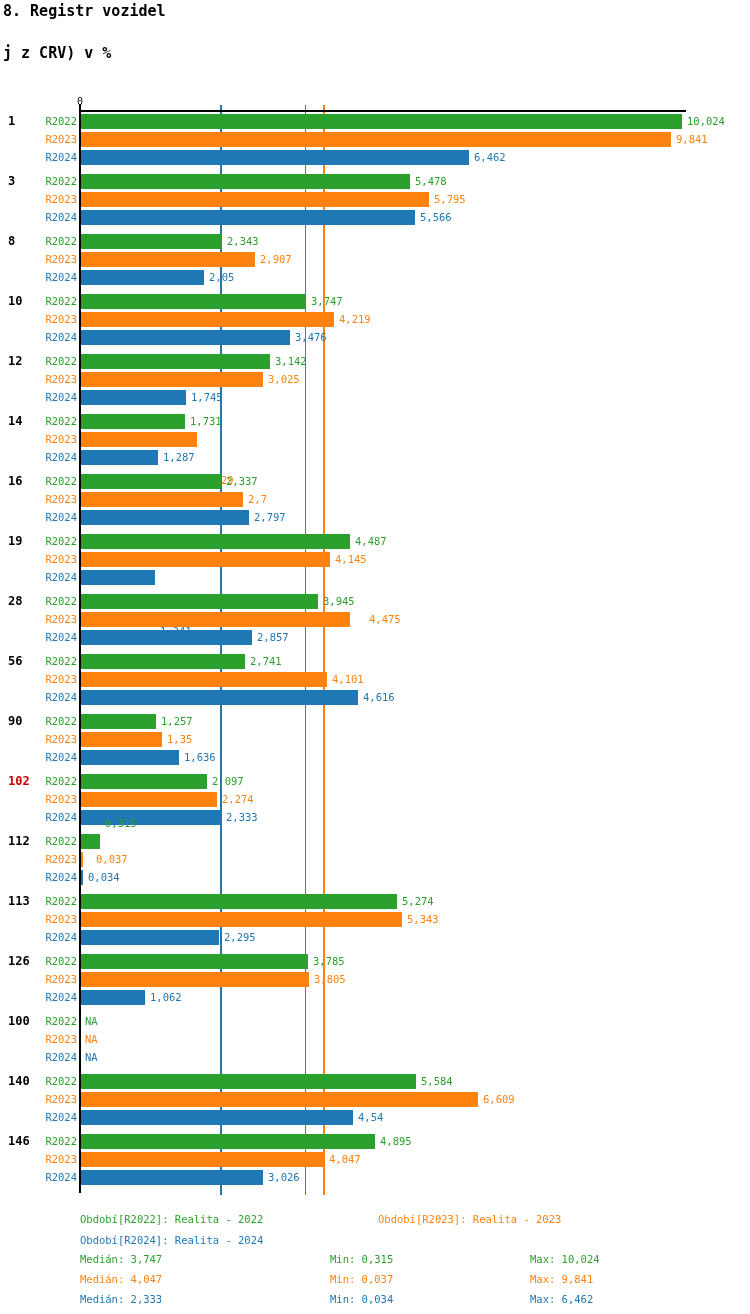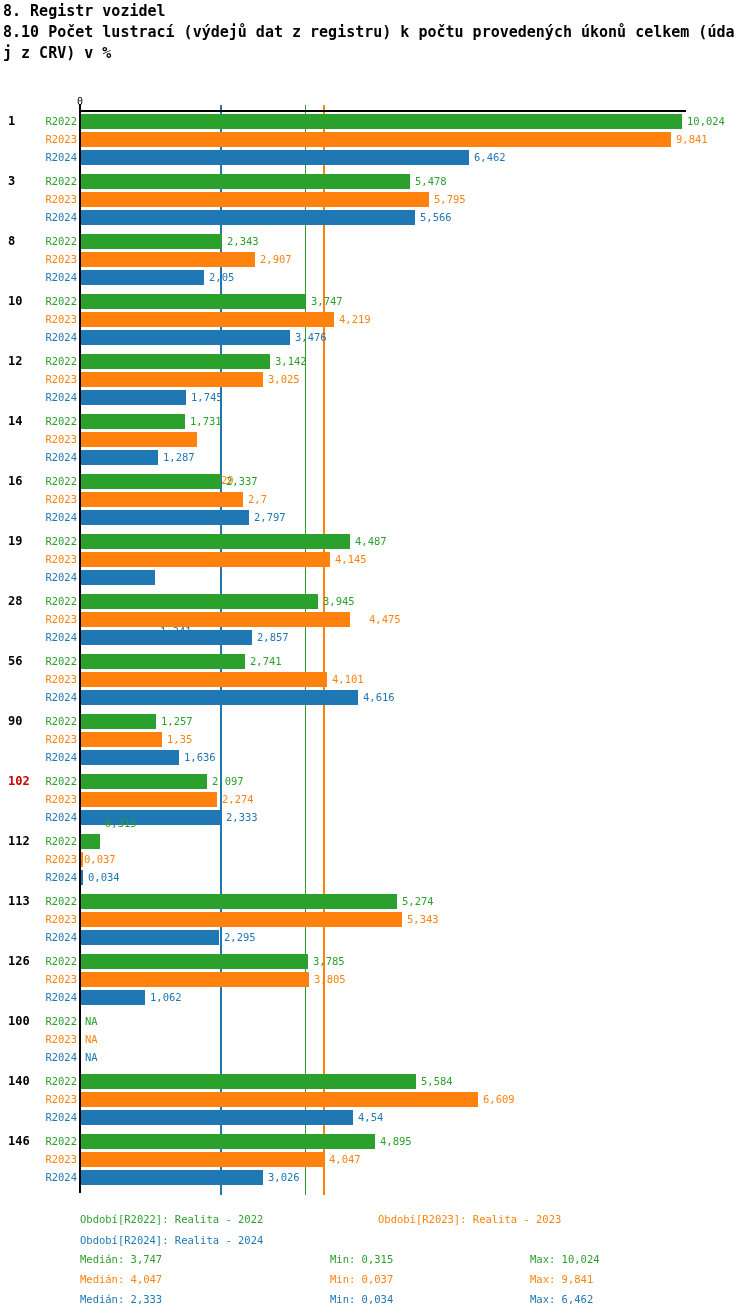--- a/index.html
+++ b/index.html
@@ -42,21 +42,20 @@
   .c-g { color:var(--g); }
   .c-o { color:var(--o); }
   .c-b { color:var(--b); }
 </style>
 </head>
 <body>
 
 <div class="page">
 
   <div class="title-line" style="top:3px">8. Registr vozidel</div>
-  <div class="title-line" style="top:24px">8.10 Počet lustrací (výdejů dat z registru) k počtu provedených úkonů celkem (úda</div>
   <div class="title-line" style="top:45px">j z CRV) v %</div>
 
   <div class="zero-tick-label">0</div>
 
   <div id="chart">
 
   <div class="median-line" style="left: 305px; width: 1px; background: rgb(44, 160, 44);"></div>
       <div class="median-line" style="left: 323px; width: 2px; background: rgb(255, 130, 14);"></div>
       <div class="median-line" style="left: 220px; width: 2px; background: rgb(31, 119, 180);"></div>
       <div class="cat-label" style="top: 114px;">1</div>
@@ -178,21 +177,21 @@
       <div class="bar-value-label" style="left: 222px; top: 792px; color: rgb(255, 130, 14);">2,274</div>
       <div class="series-label" style="top: 810px; color: rgb(31, 119, 180);">R2024</div>
       <div class="bar" style="left: 81px; top: 810px; width: 140px; background: rgb(31, 119, 180);"></div>
       <div class="bar-value-label" style="left: 226px; top: 810px; color: rgb(31, 119, 180);">2,333</div>
       <div class="cat-label" style="top: 834px;">112</div>
       <div class="series-label" style="top: 834px; color: rgb(44, 160, 44);">R2022</div>
       <div class="bar" style="left: 81px; top: 834px; width: 19px; background: rgb(44, 160, 44);"></div>
       <div class="bar-value-label" style="left: 105px; top: 816px; color: rgb(44, 160, 44);">0,315</div>
       <div class="series-label" style="top: 852px; color: rgb(255, 130, 14);">R2023</div>
       <div class="bar" style="left: 81px; top: 852px; width: 2px; background: rgb(255, 130, 14);"></div>
-      <div class="bar-value-label" style="left: 84px; top: 852px; color: rgb(255, 130, 14); text-align: center;">0,037</div>
+      <div class="bar-value-label" style="left: 96px; top: 852px; color: rgb(255, 130, 14); text-align: center;">0,037</div>
       <div class="series-label" style="top: 870px; color: rgb(31, 119, 180);">R2024</div>
       <div class="bar" style="left: 81px; top: 870px; width: 2px; background: rgb(31, 119, 180);"></div>
       <div class="bar-value-label" style="left: 88px; top: 870px; color: rgb(31, 119, 180);">0,034</div>
       <div class="cat-label" style="top: 894px;">113</div>
       <div class="series-label" style="top: 894px; color: rgb(44, 160, 44);">R2022</div>
       <div class="bar" style="left: 81px; top: 894px; width: 316px; background: rgb(44, 160, 44);"></div>
       <div class="bar-value-label" style="left: 402px; top: 894px; color: rgb(44, 160, 44);">5,274</div>
       <div class="series-label" style="top: 912px; color: rgb(255, 130, 14);">R2023</div>
       <div class="bar" style="left: 81px; top: 912px; width: 321px; background: rgb(255, 130, 14);"></div>
       <div class="bar-value-label" style="left: 407px; top: 912px; color: rgb(255, 130, 14);">5,343</div>

